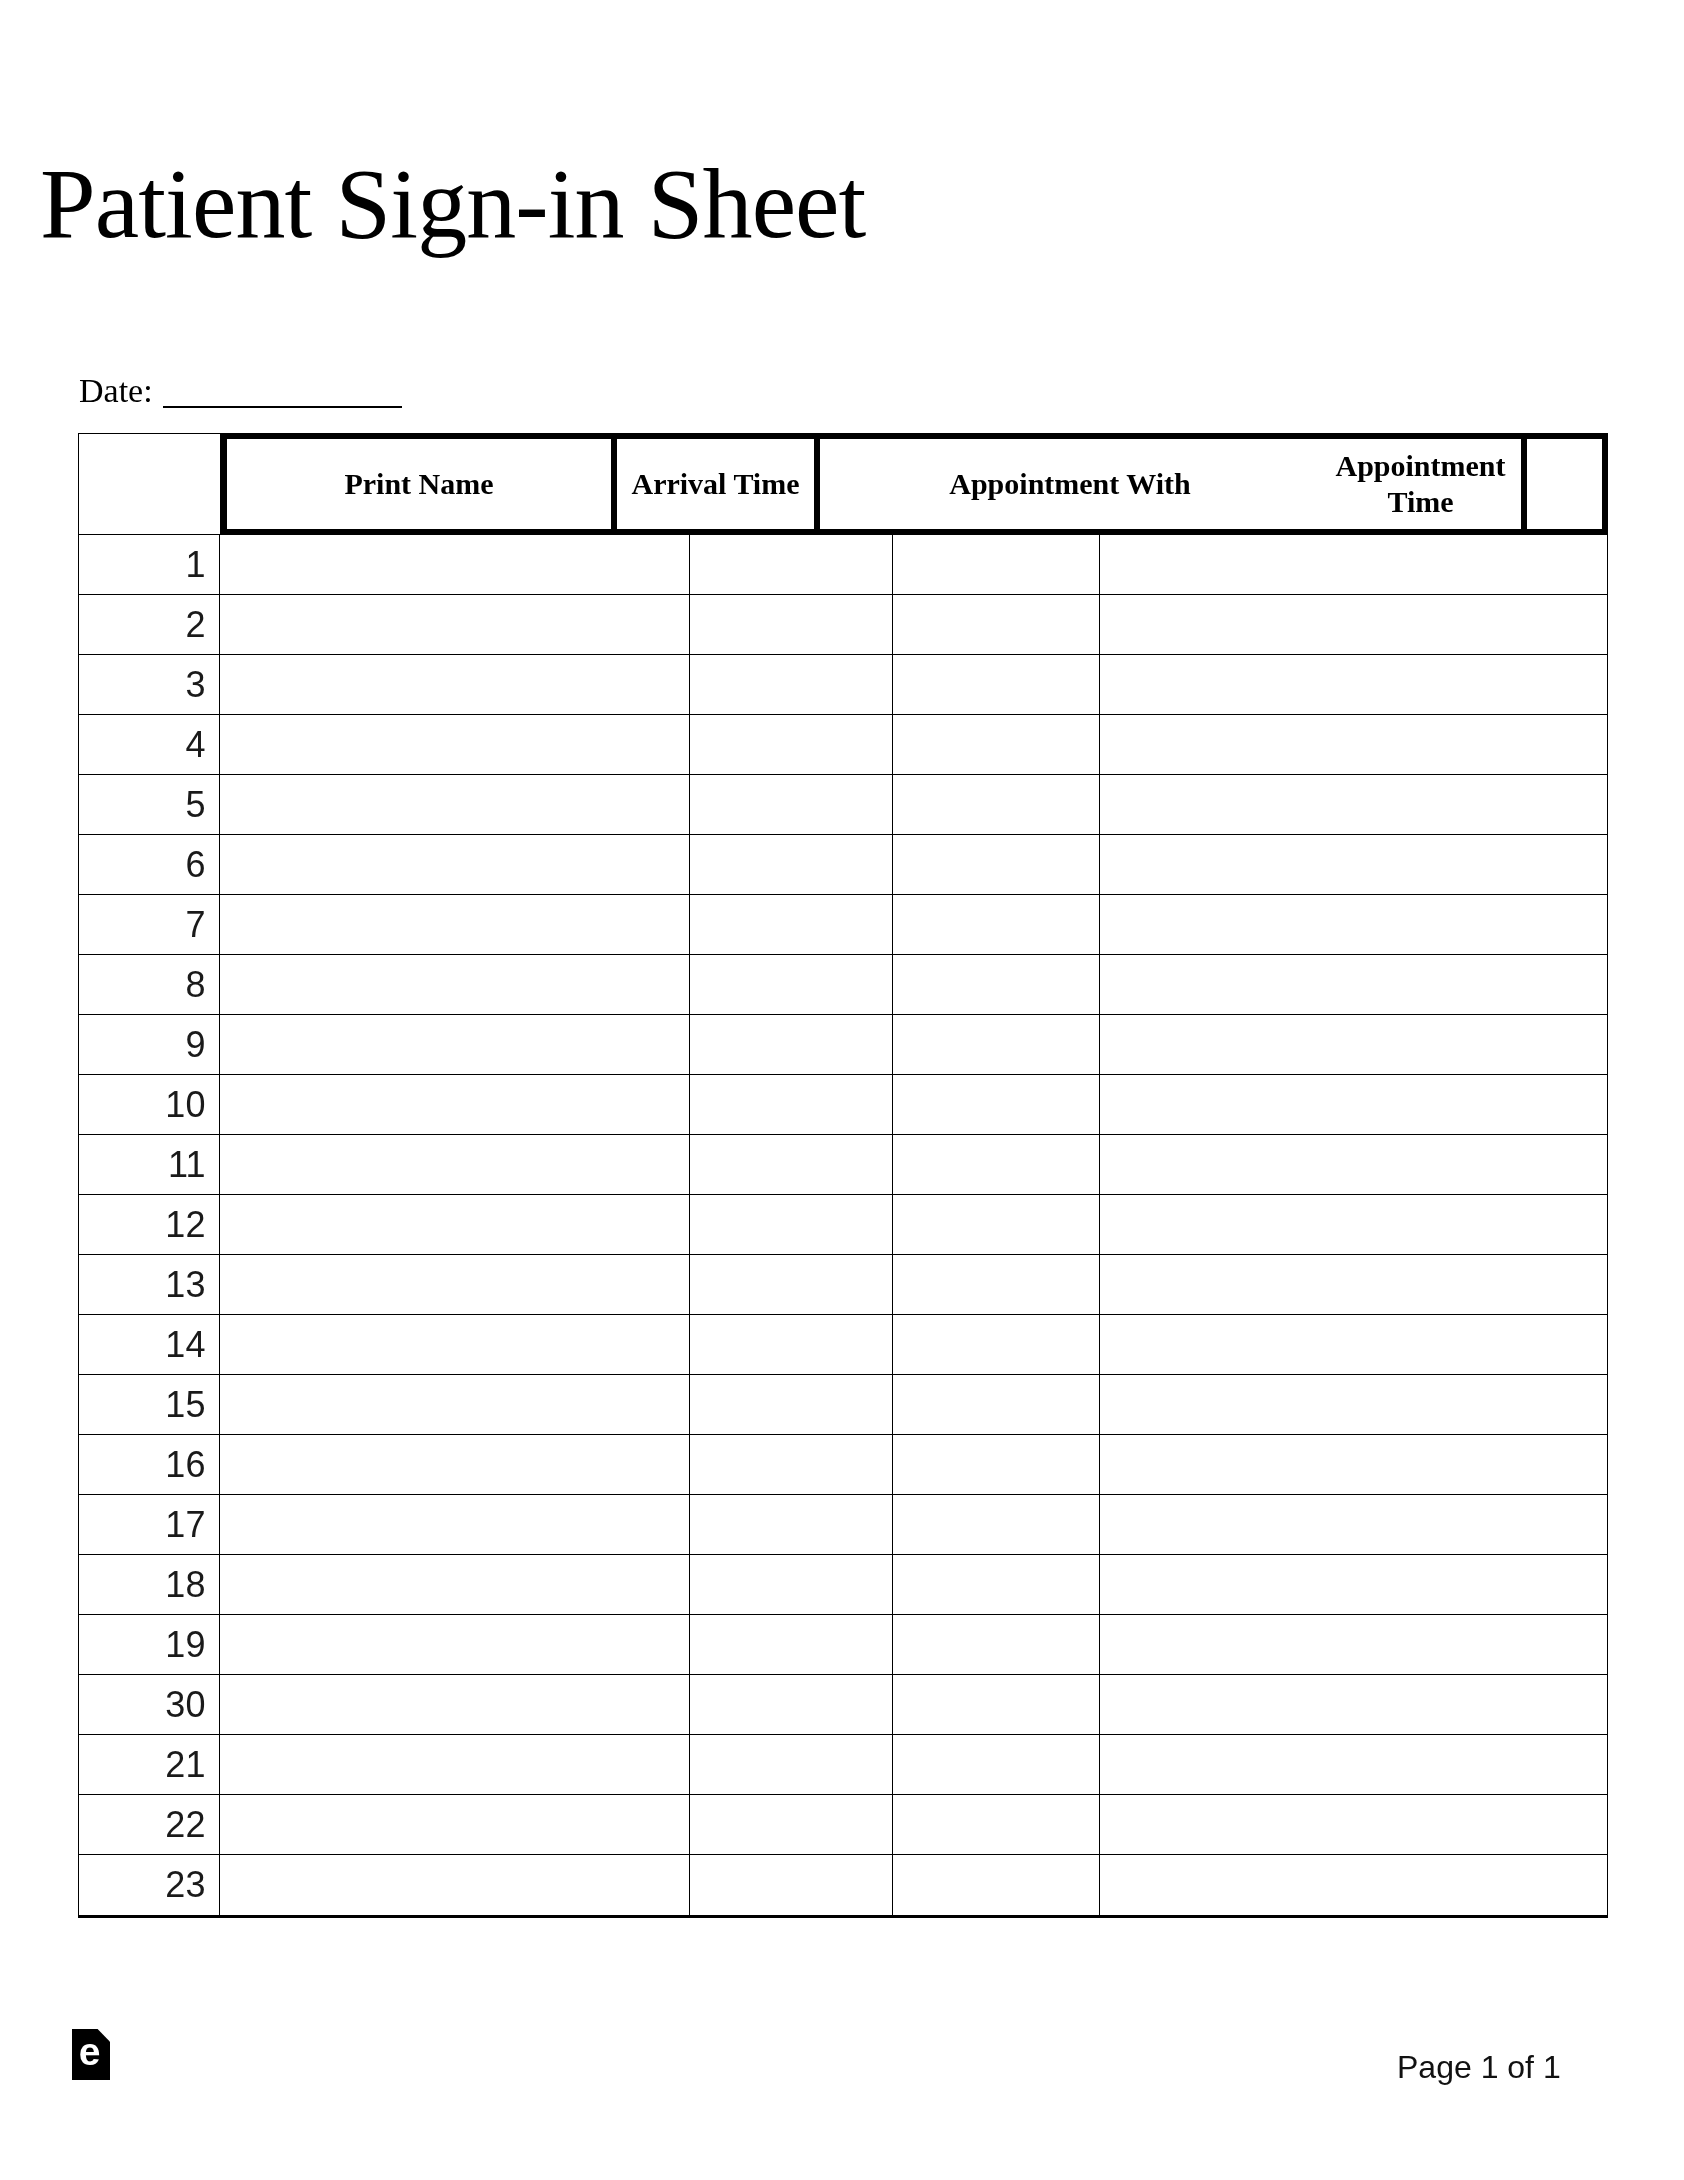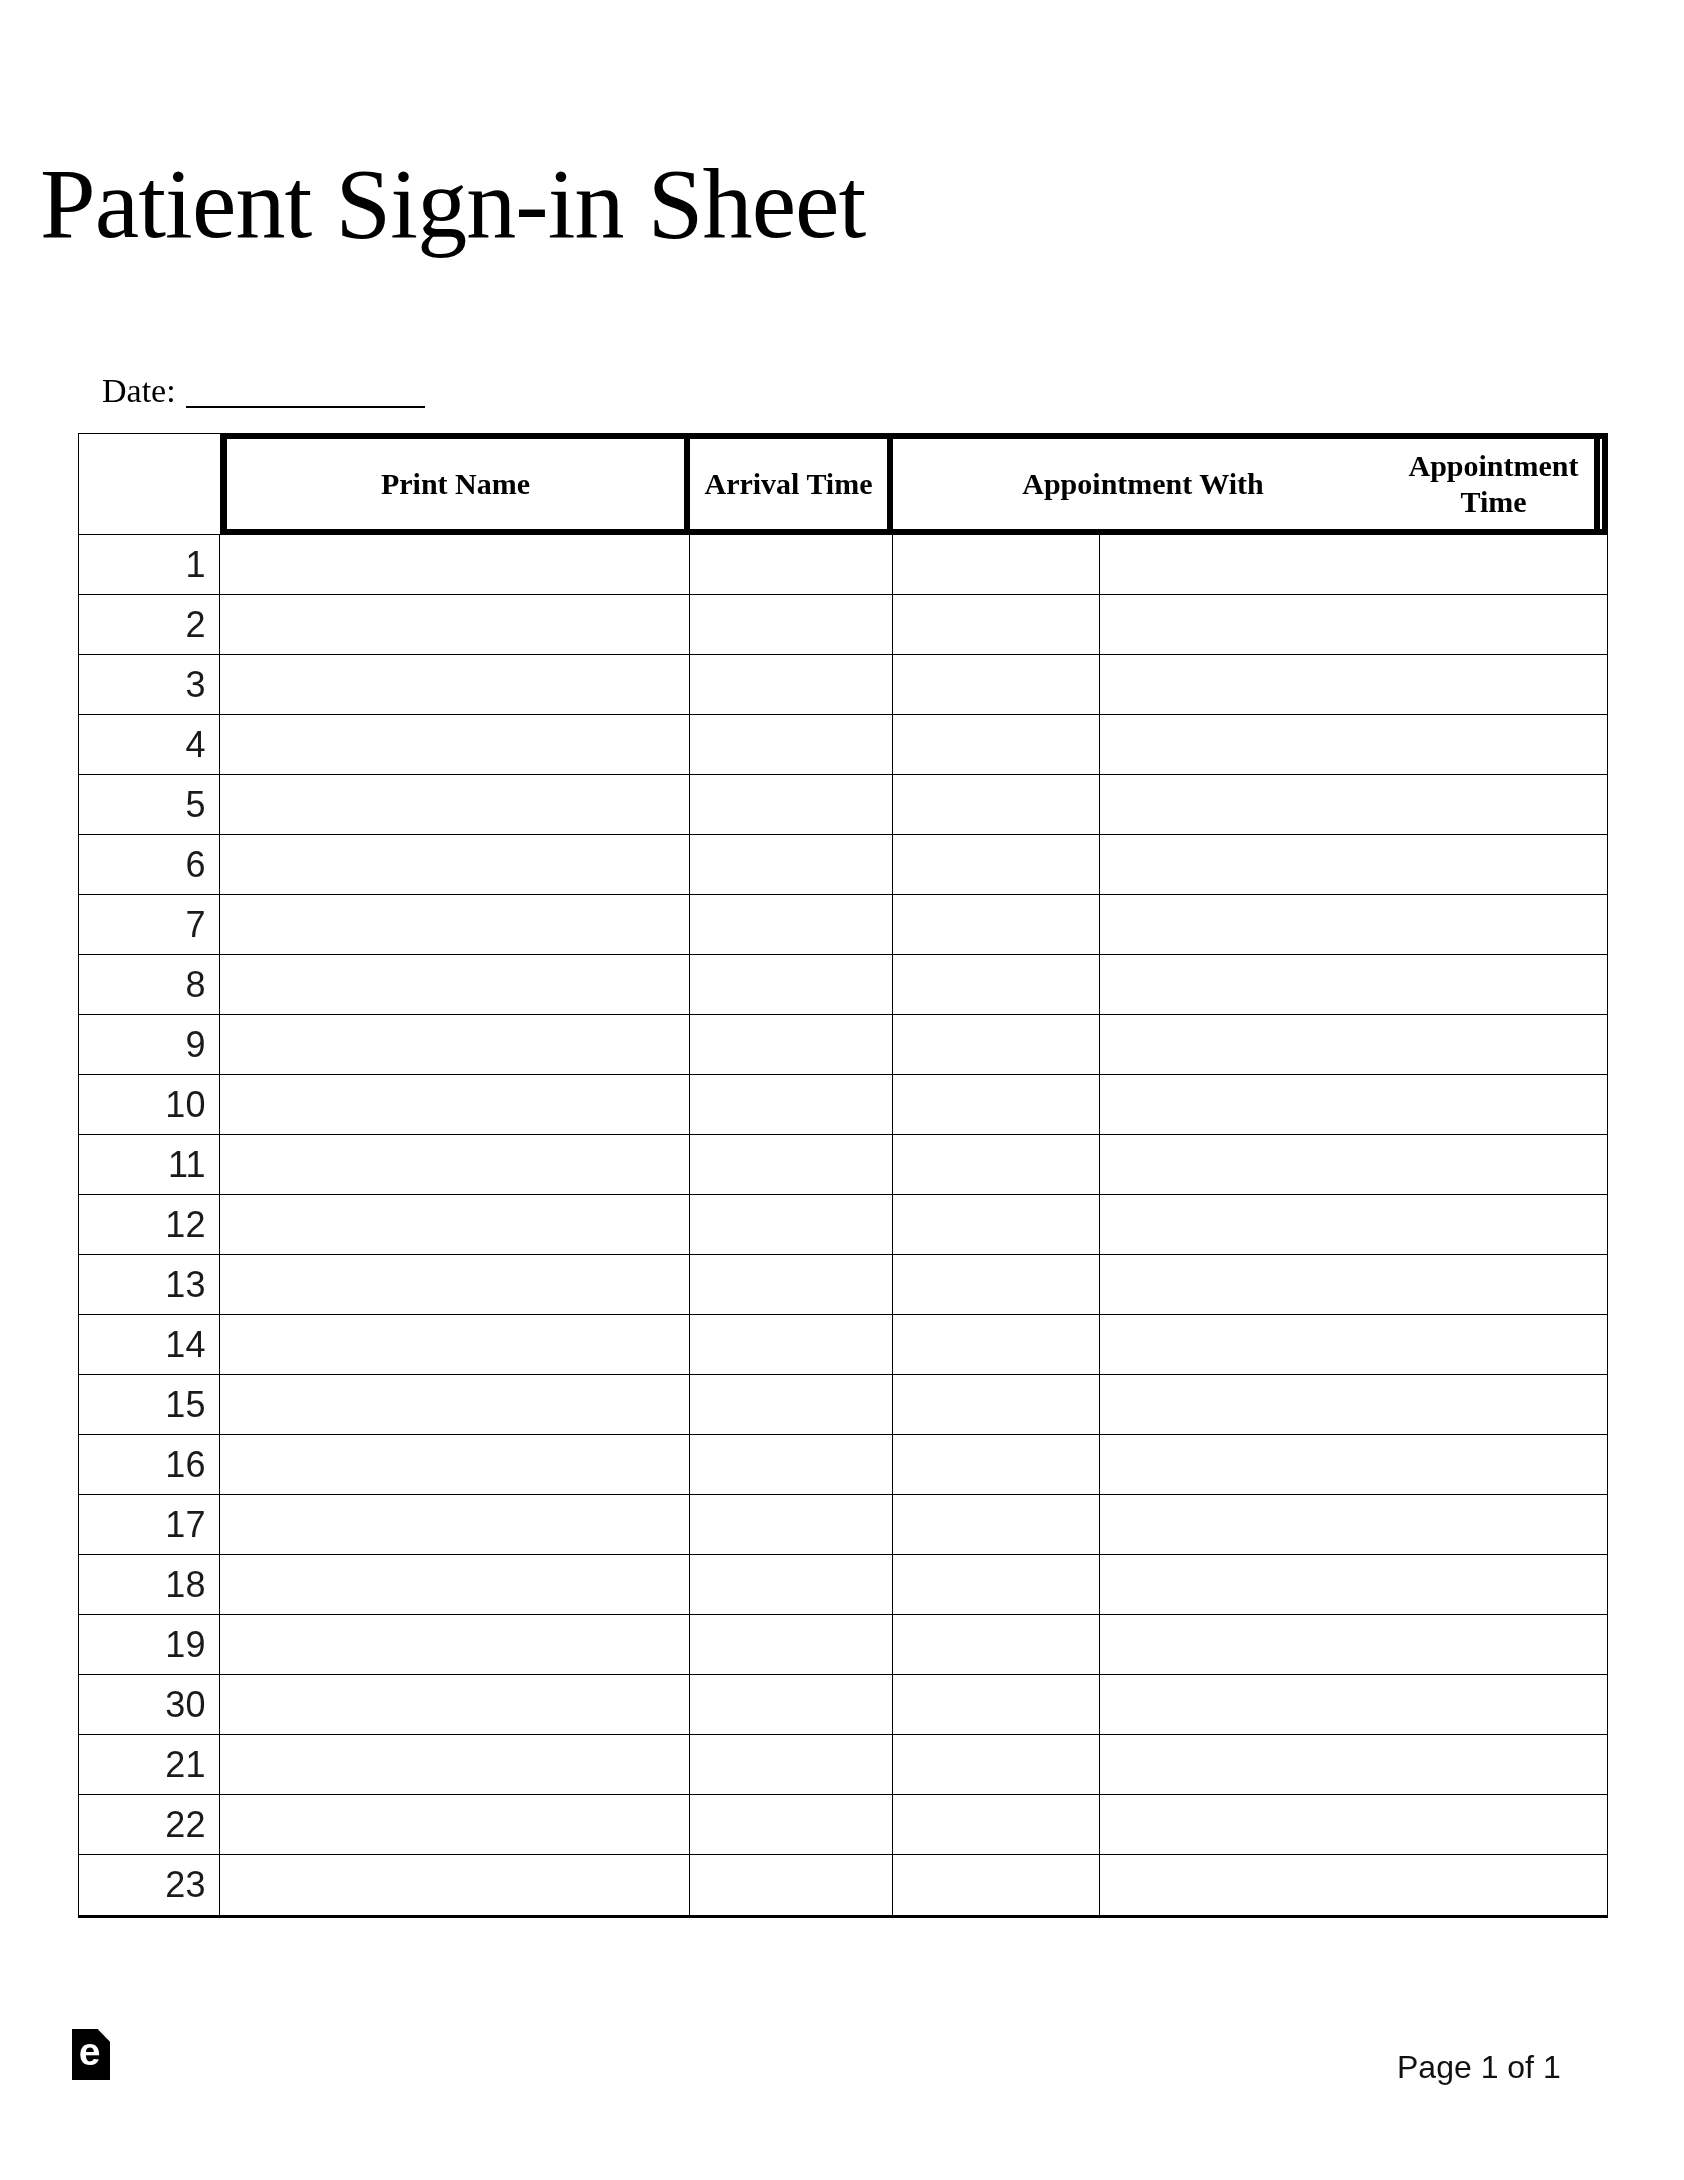--- a/index.html
+++ b/index.html
@@ -19,21 +19,21 @@
     text-align:left; font-size:100px; line-height:1;
     letter-spacing:-0.9px; white-space:nowrap; color:#000;
     font-family:Liberation Serif, serif;
     margin-left:40px;
   }
 
   
   .date-row {
     position:absolute; left:79px; top:374px;
     font-family:"Liberation Serif", serif;
-    font-size:34px; line-height:1; white-space:nowrap;margin-left:23px;
+    font-size:34px; line-height:1; white-space:nowrap;
   }
   .date-fill {
     display:inline-block; width:239px; height:0;
     border-bottom:2.6px solid #000;
     margin-left:10.2px; margin-bottom:-6px;
   }
 
   
   .table { position:absolute; left:78px; top:433px; width:1530px; }
 
@@ -48,21 +48,21 @@
     display:flex; background:#fff;
   }
   .head-cell {
     box-sizing:border-box;
     display:flex; align-items:center; justify-content:center;
     text-align:center;
     font-family:"Liberation Serif", serif; font-weight:bold;
     font-size:30px; line-height:1.2; color:#000;
     padding:0 5.1px;
   }
-  .hc-print    { width:463px; border-right:6.8px solid #000; }
+  .hc-print    { width:390px; border-right:6.8px solid #000; }
   .hc-arrival  { width:203px; border-right:6.8px solid #000; }
   .hc-appt     { width:207px; border-right:6.8px solid #000; }
   .hc-with     { width:500px; }
 
   .tbody {
     box-sizing:border-box; width:1530px;
     border-left:1.7px solid #000; border-right:1.7px solid #000;
     border-bottom:3.4px solid #000;
   }
   .row {

